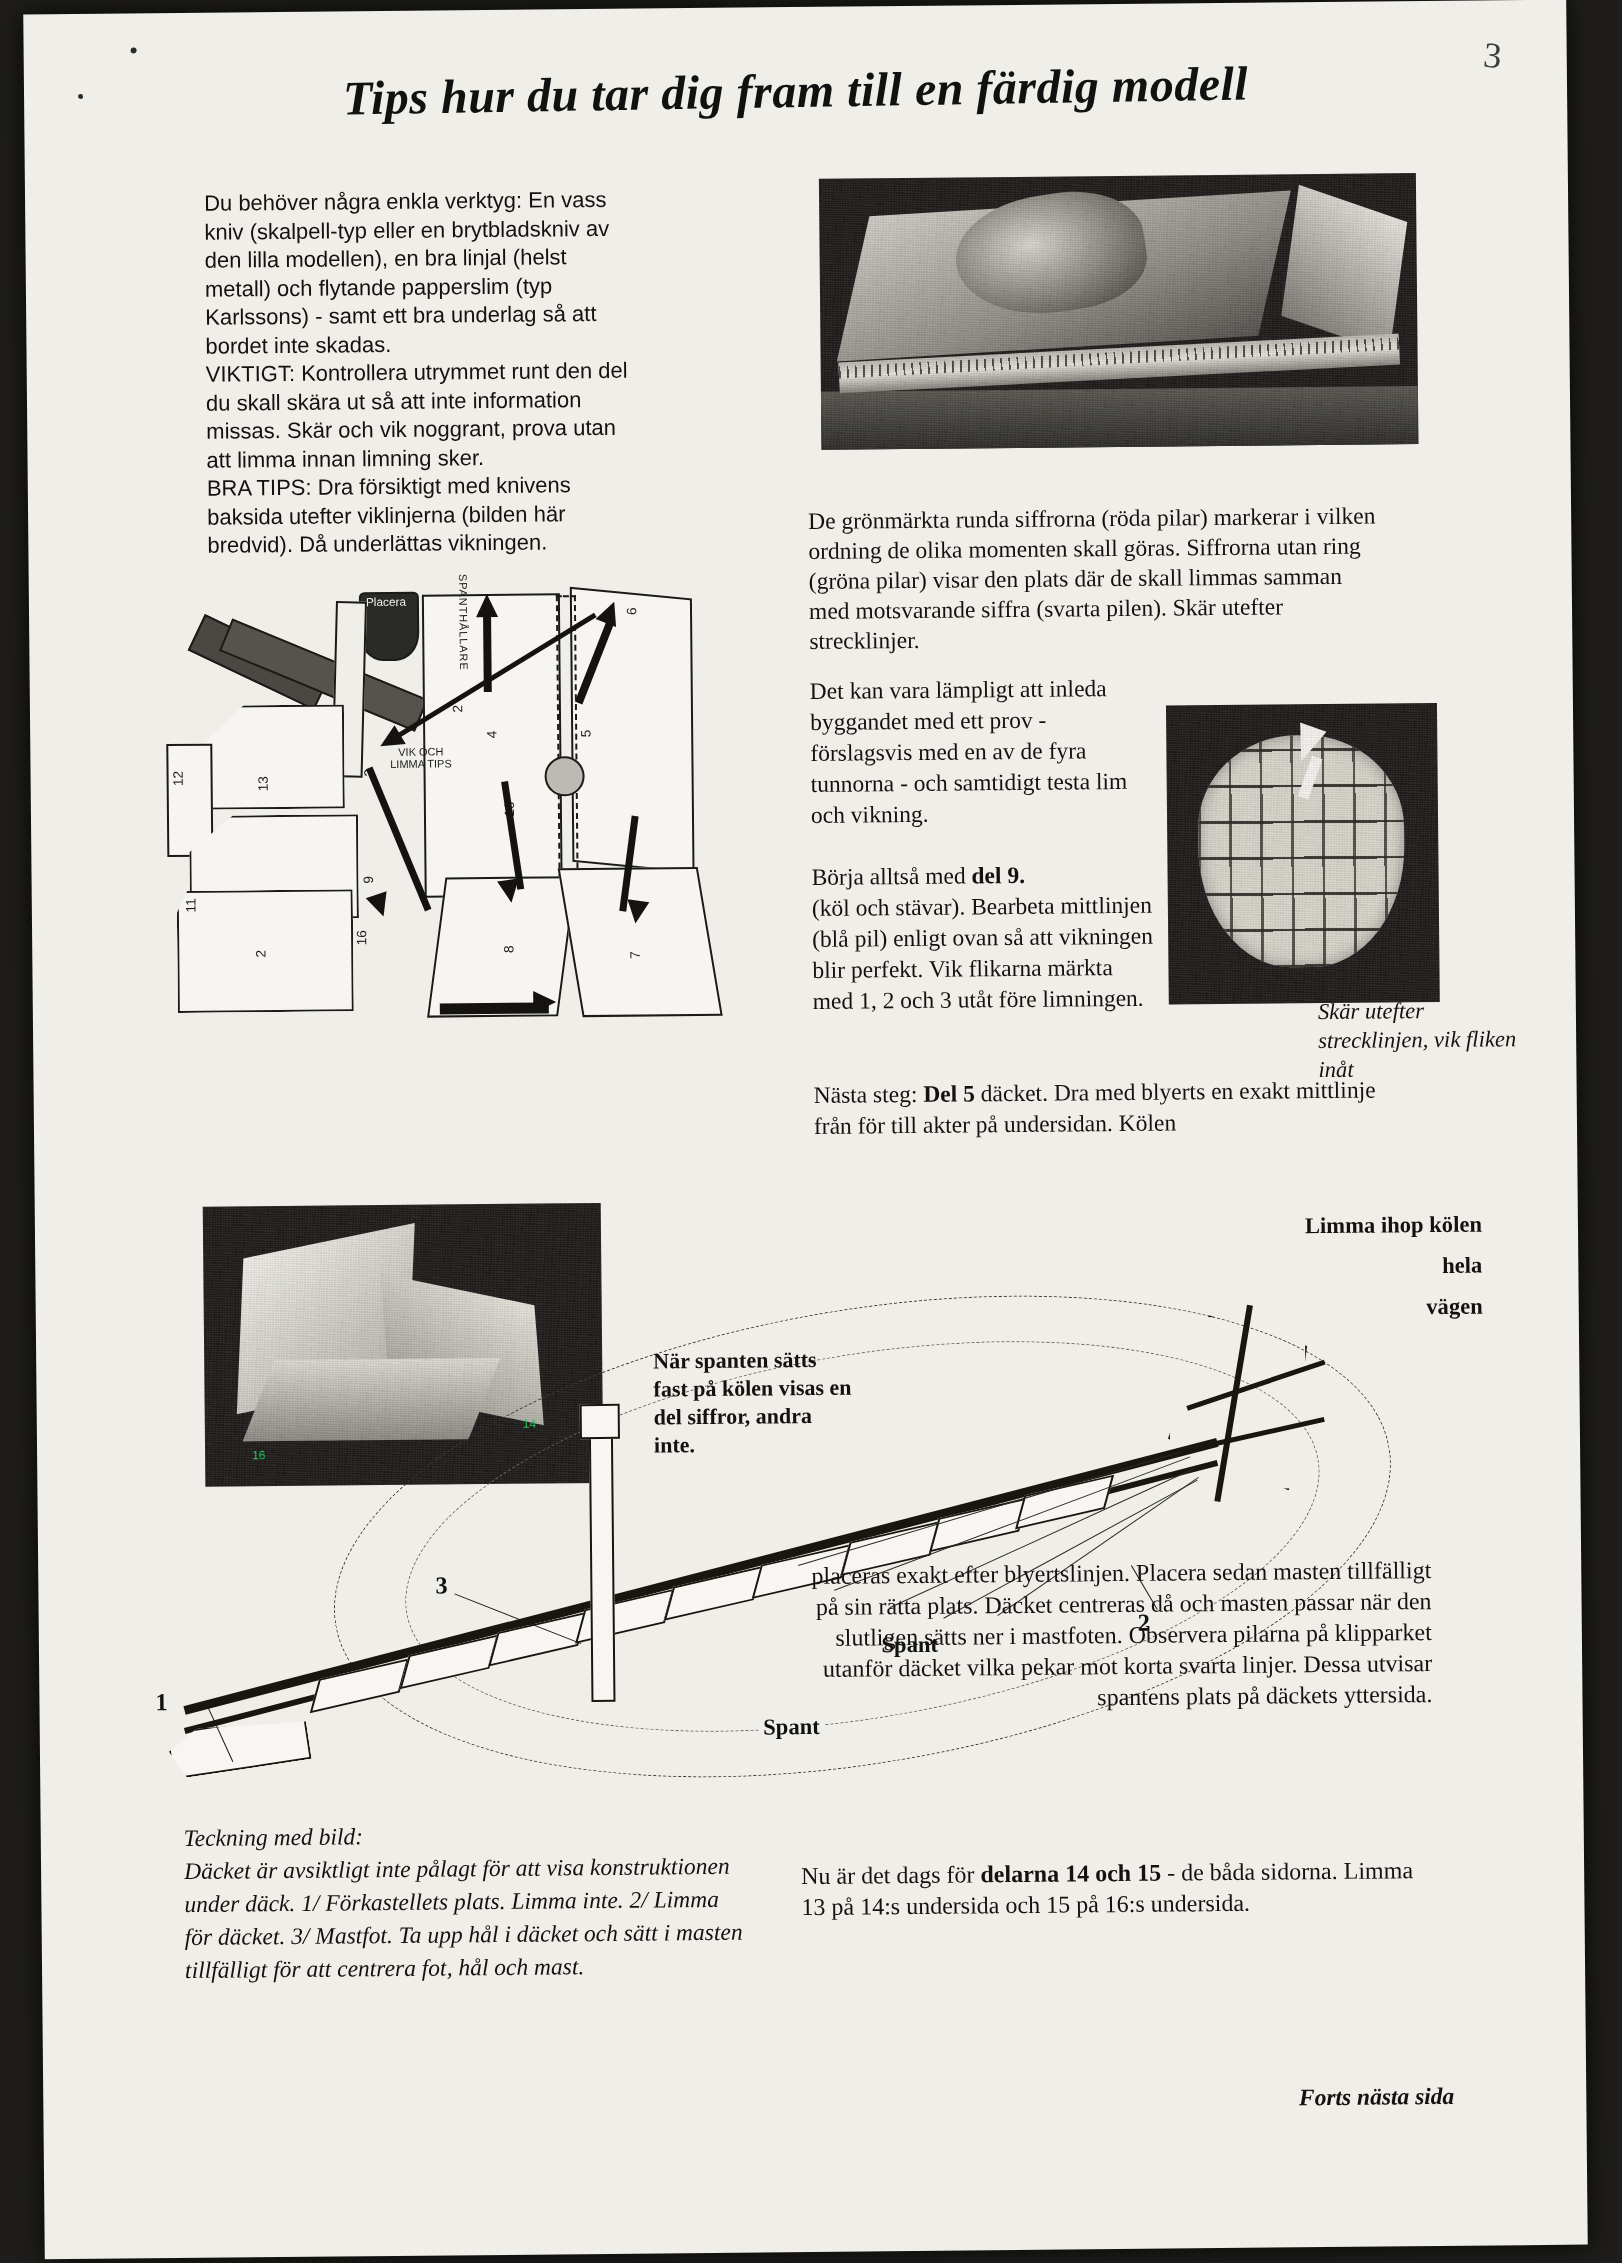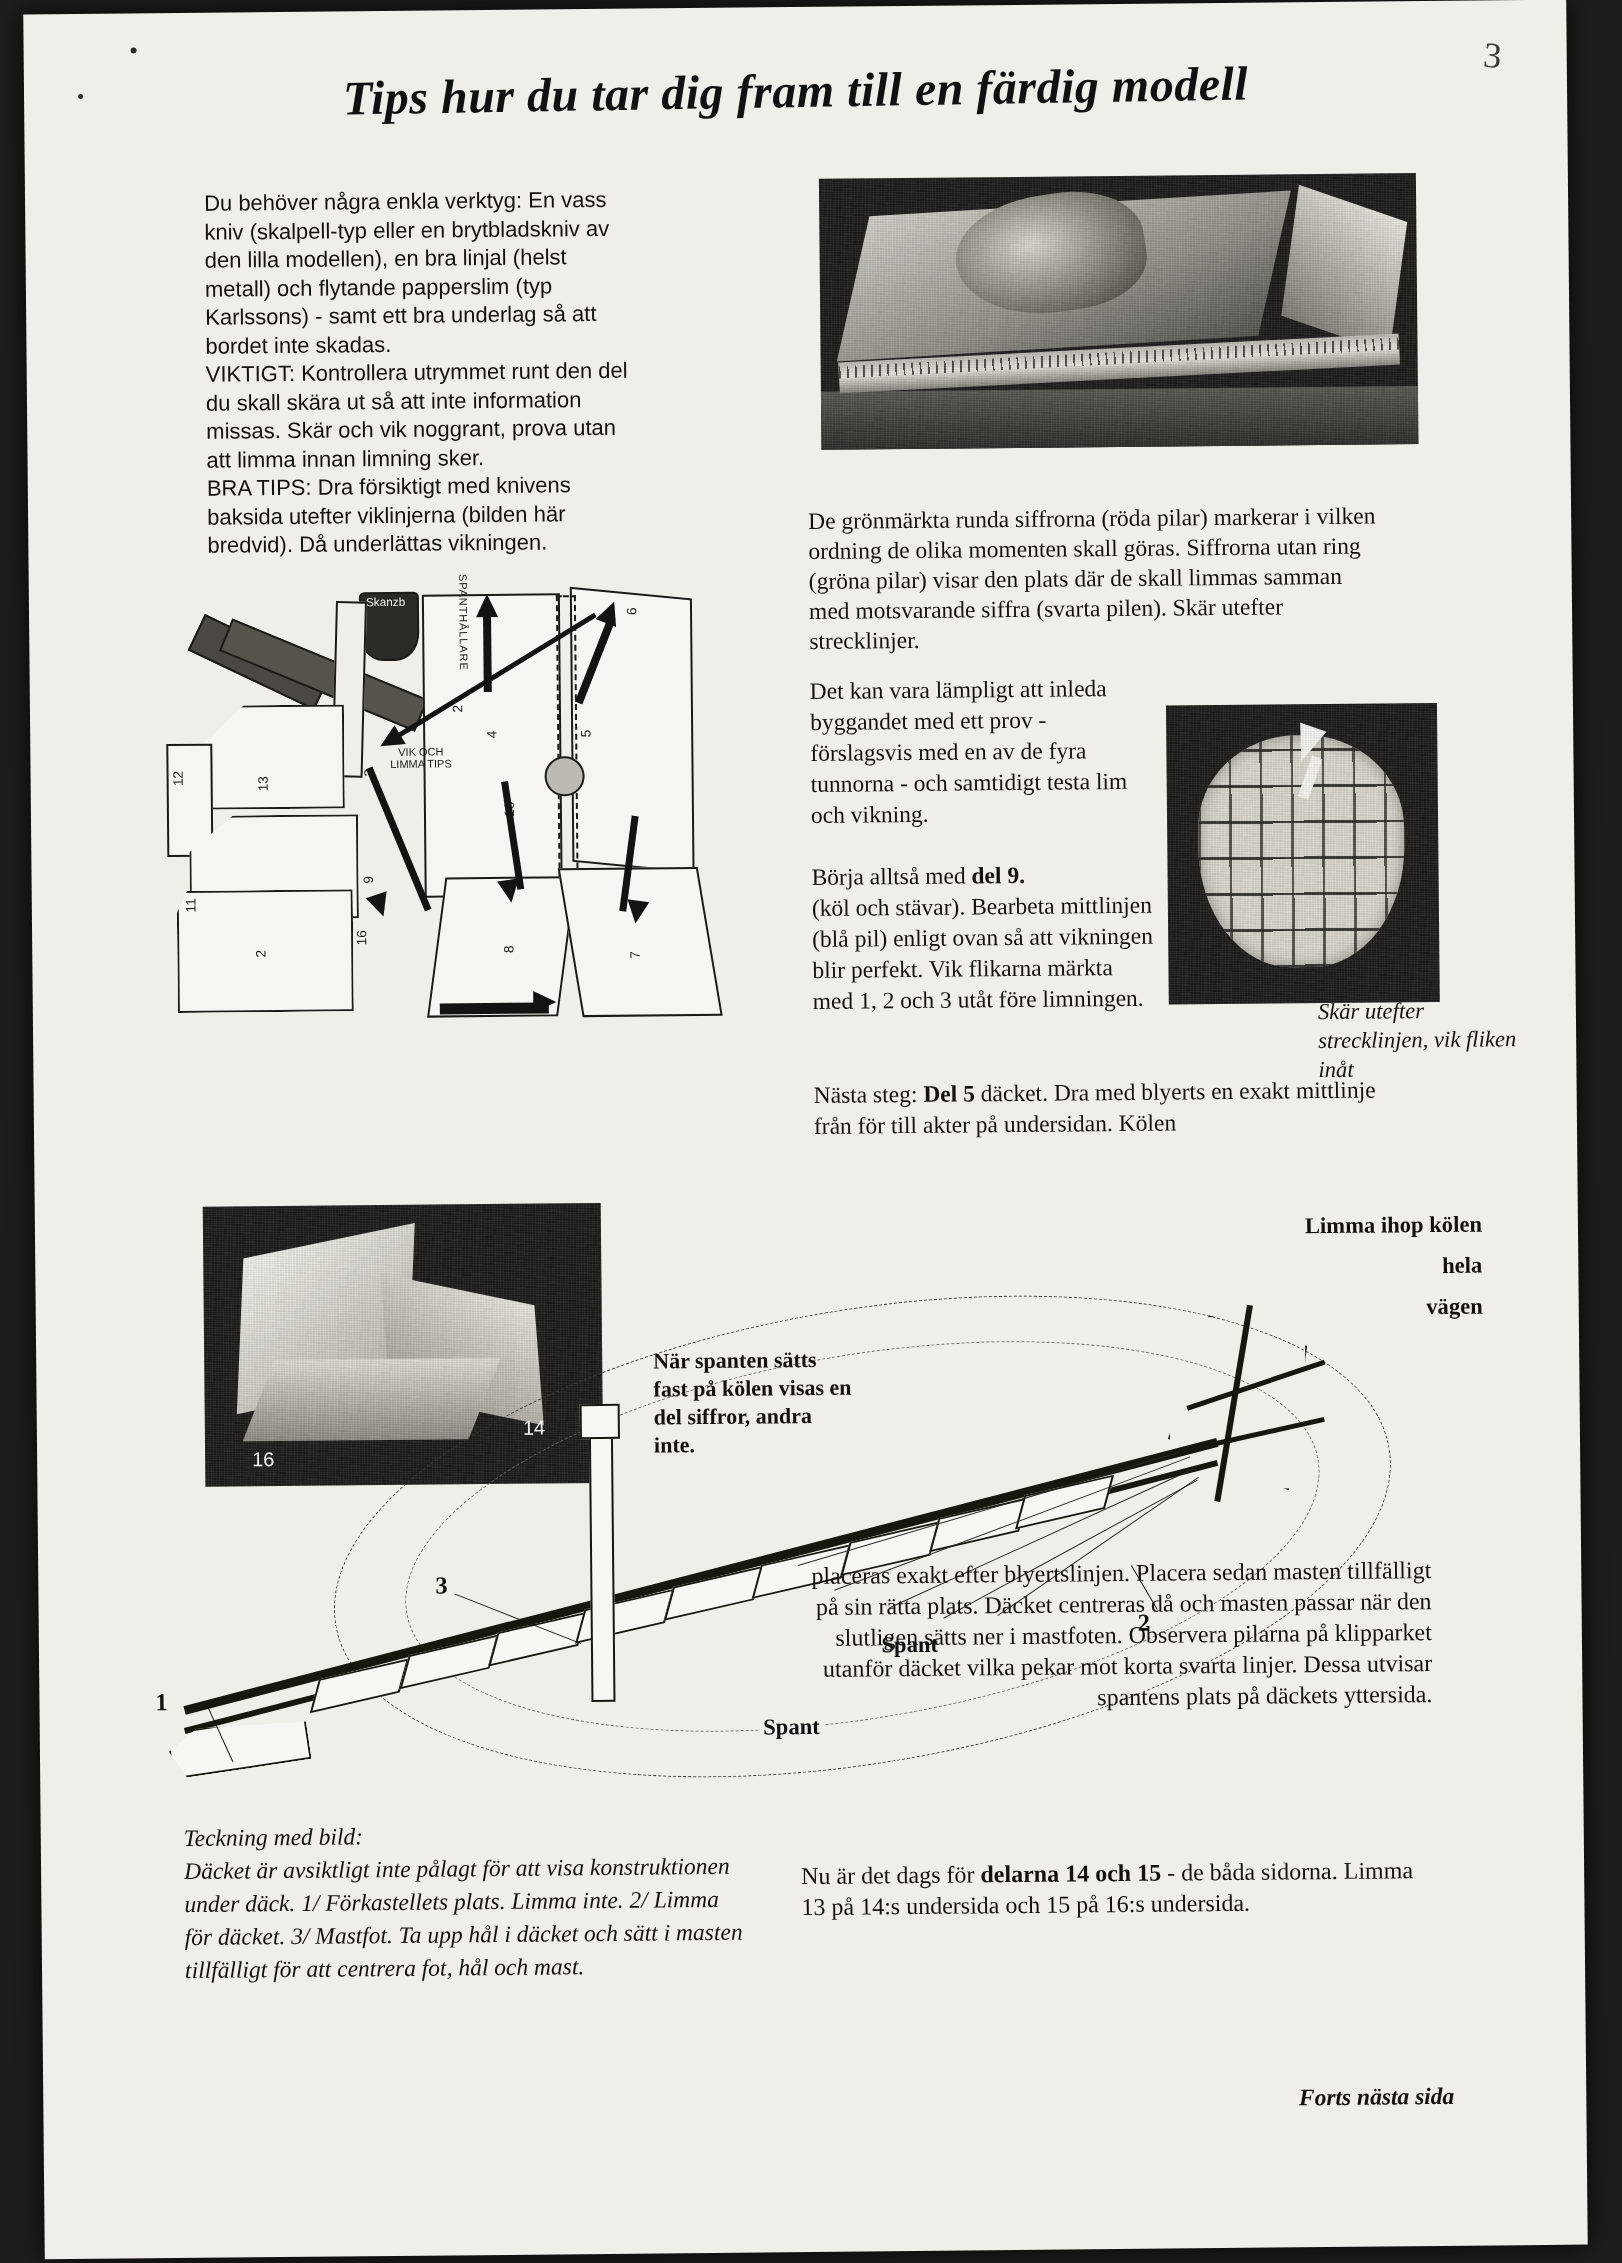--- a/index.html
+++ b/index.html
@@ -213,21 +213,21 @@
     position:absolute; left:181px; top:86px; width:154px; height:118px;
     background: linear-gradient(200deg,#e6e4dd,#9d9a92);
     transform: skewY(16deg) rotate(-4deg);
   }
   #photoDeck .part3 {
     position:absolute; left:54px; top:154px; width:226px; height:81px;
     background: linear-gradient(180deg,#dcdad2,#8d8b84);
     transform: skewX(-22deg);
   }
   #photoDeck .lbl {
-    position:absolute; color:#ffffff; font-size:20px; font-family:"Liberation Sans", sans-serif;
+    position:absolute; color:#22c55e; font-size:12px; font-family:"Liberation Sans", sans-serif;
   }
 
   
   #dieart { position:absolute; left:136px; top:579px; width:633px; height:561px; }
   .piece {
     position:absolute;
     border: 2.3px solid #1b1a17;
     background: #f6f5f1;
   }
   .dash { border-style: dashed; }
@@ -311,21 +311,21 @@
 
       <div class="tx" id="caption1">Skär utefter strecklinjen, vik fliken inåt</div>
 
       <div class="tx" id="afterPhoto" style="top:1073px;">
         <span>Nästa steg: </span><span class="b">Del 5</span><span> däcket. Dra med blyerts en exakt mittlinje från för till akter på undersidan. Kölen</span>
       </div>
 
       <div id="dieart">
 
         <div class="piece" style="left:194px; top:1.8px; width:56px; height:65px; border-radius:5.4px 5.4px 40% 40%; background:#2a2a26;"></div>
-        <div class="lblv" style="left:201px; top:5.4px; color:#f1efe9; font-size:11.8px;">Skanzb</div>
+        <div class="lblv" style="left:201px; top:5.4px; color:#f1efe9; font-size:11.8px;">Placera</div>
 
         <div class="piece" style="left:23.5px; top:51px; width:136px; height:36px; transform: rotate(26deg); background:#4b4843;"></div>
         <div class="piece" style="left:52px; top:67px; width:208px; height:31px; transform: rotate(23deg); background:#56534d;"></div>
         <div class="piece" style="left:168px; top:11px; width:27px; height:172px; transform: rotate(2deg); background:#efeee8;"></div>
 
         <div class="piece" style="left:257px; top:5.4px; width:134px; height:299px;"></div>
         <div class="piece" style="left:405px; top:5.4px; width:118px; height:271px; transform: skewY(6deg);"></div>
         <div class="piece dash" style="left:391px; top:7.2px; width:16.3px; height:289px; background:transparent;"></div>
 
         <div class="piece" style="left:268px; top:288px; width:127px; height:136px; transform: skewX(-8deg);"></div>

